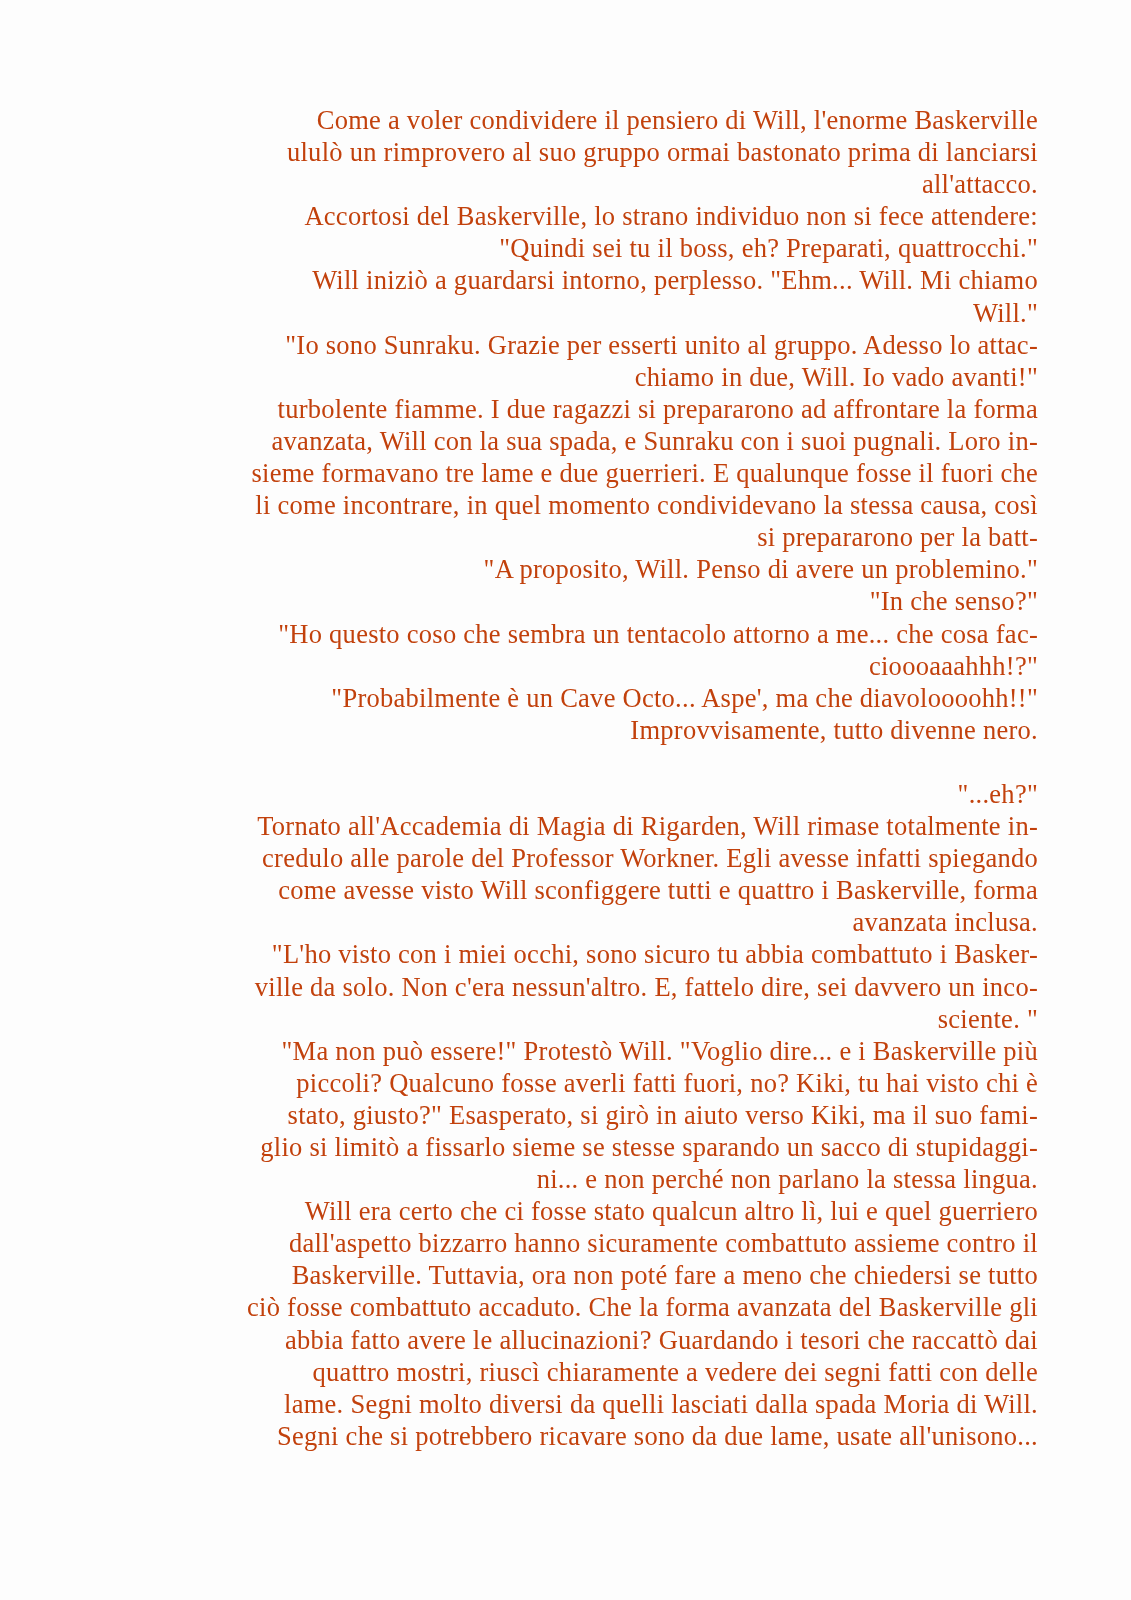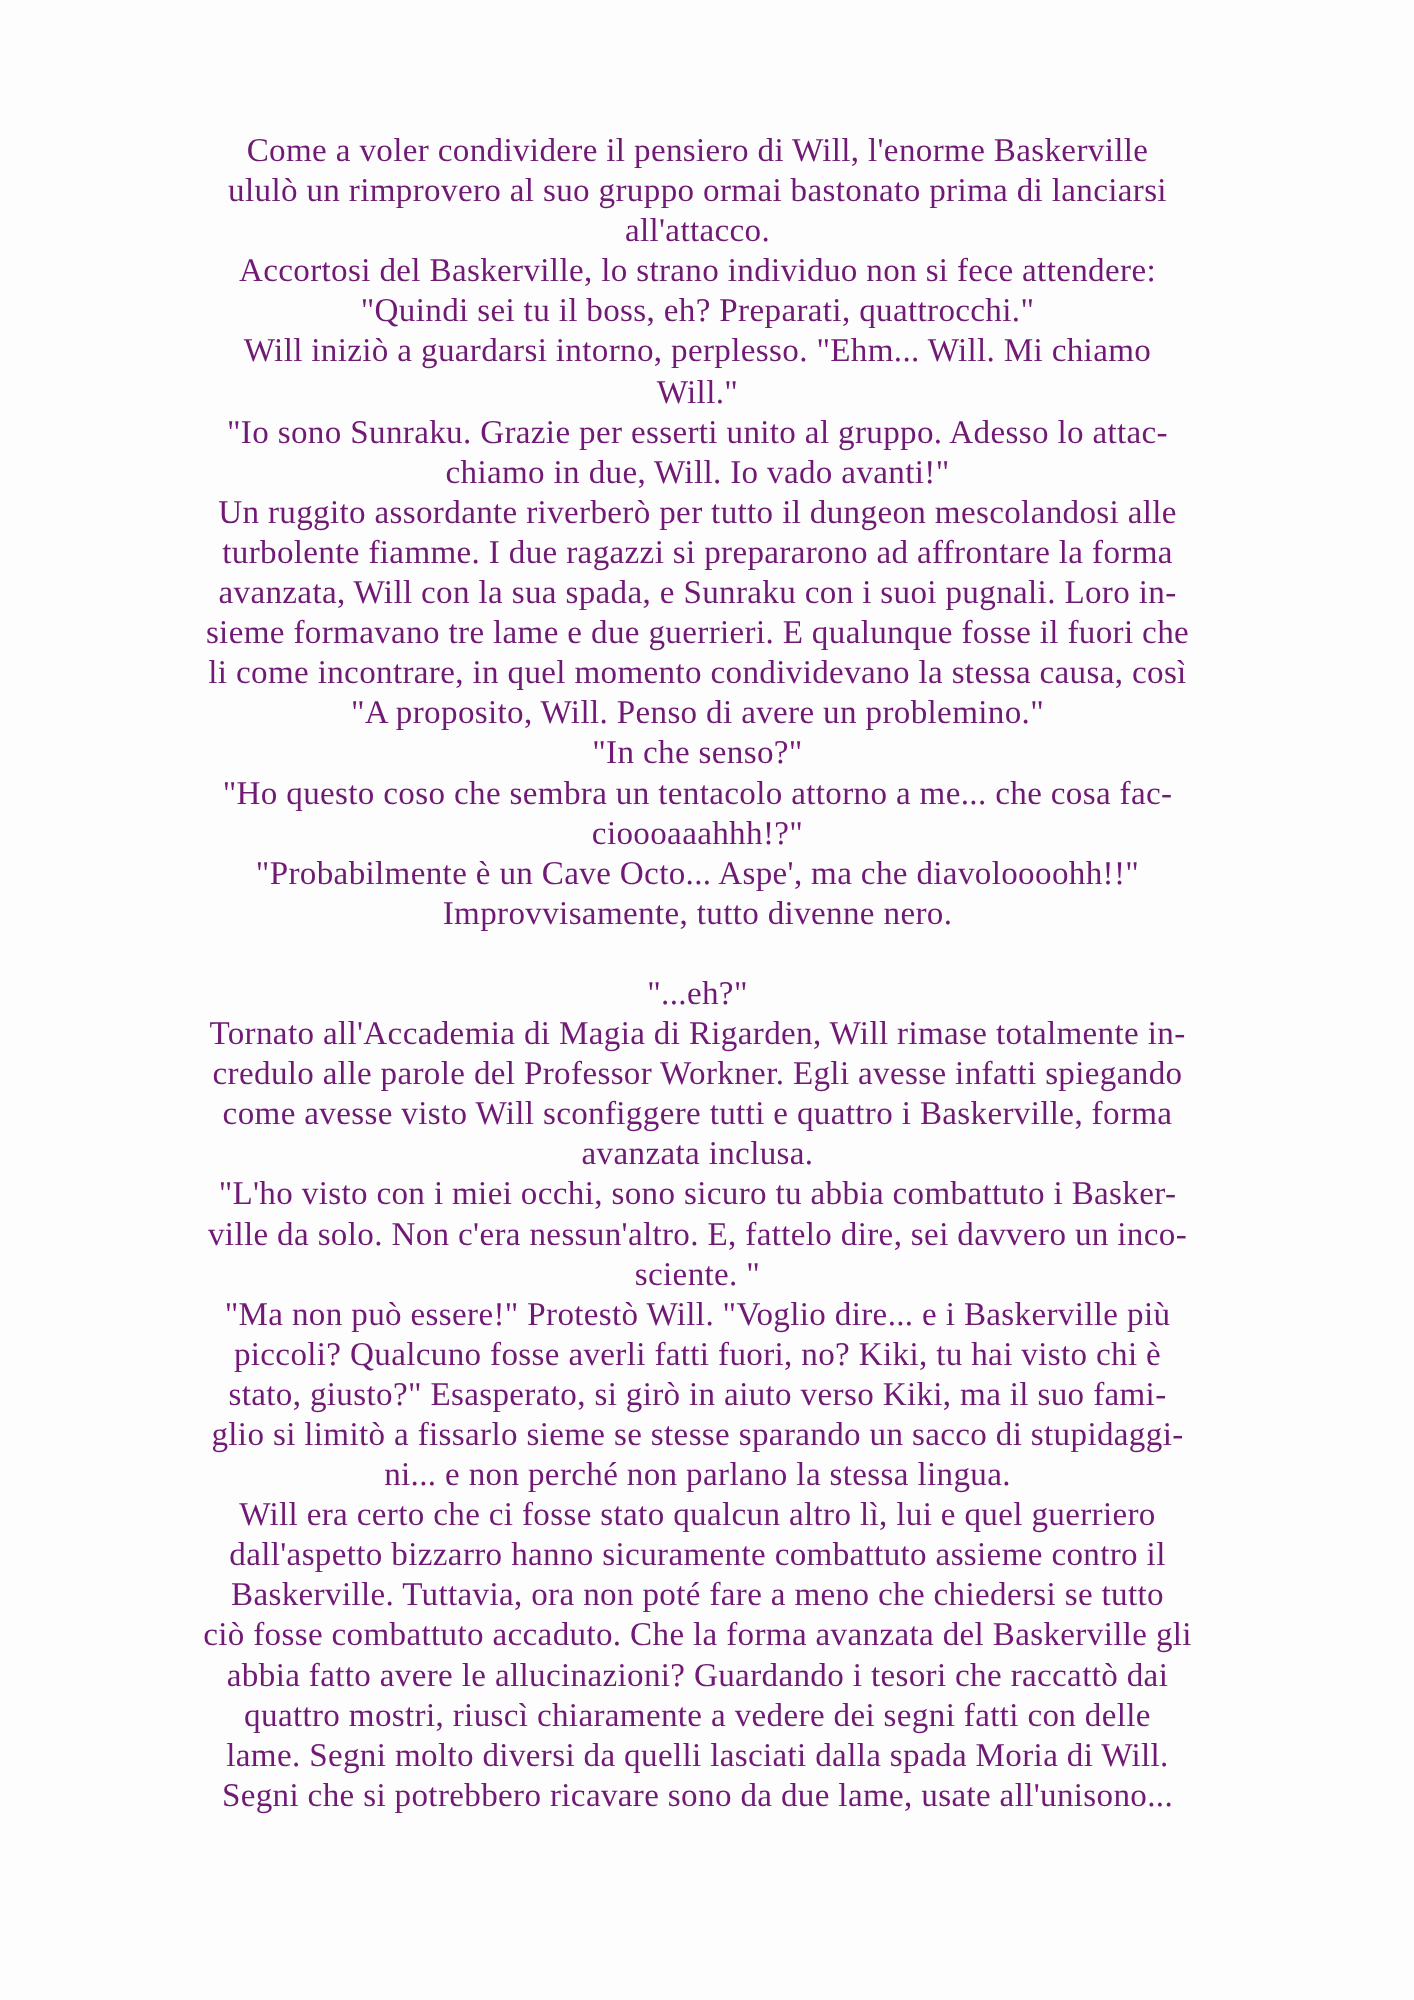--- a/index.html
+++ b/index.html
@@ -30,22 +30,22 @@
     top: 104px;
     width: 960px;
   }
 
   .line {
     display: block;
     font-size: 26.5px;
     line-height: 32.1px;
     letter-spacing: 0.01em;
     white-space: pre;
-    text-align: center;
-    color: #701a75;
+    text-align: right;
+    color: #c2410c;
     font-weight: 400;
     font-family: Liberation Serif, serif;
   }
 
   .line.blank {
     
   }
 </style>
 </head>
 <body>
@@ -54,25 +54,25 @@
   <div id="text-block">
       <div class="line">Come a voler condividere il pensiero di Will, l'enorme Baskerville</div>
       <div class="line">ululò un rimprovero al suo gruppo ormai bastonato prima di lanciarsi</div>
       <div class="line">all'attacco.</div>
       <div class="line">Accortosi del Baskerville, lo strano individuo non si fece attendere:</div>
       <div class="line">"Quindi sei tu il boss, eh? Preparati, quattrocchi."</div>
       <div class="line">Will iniziò a guardarsi intorno, perplesso. "Ehm... Will. Mi chiamo</div>
       <div class="line">Will."</div>
       <div class="line">"Io sono Sunraku. Grazie per esserti unito al gruppo. Adesso lo attac-</div>
       <div class="line">chiamo in due, Will. Io vado avanti!"</div>
-      <div class="line">Un ruggito assordante riverberò per tutto il dungeon mescolandosi alle</div>
       <div class="line">turbolente fiamme. I due ragazzi si prepararono ad affrontare la forma</div>
       <div class="line">avanzata, Will con la sua spada, e Sunraku con i suoi pugnali. Loro in-</div>
       <div class="line">sieme formavano tre lame e due guerrieri. E qualunque fosse il fuori che</div>
       <div class="line">li come incontrare, in quel momento condividevano la stessa causa, così</div>
+      <div class="line">si prepararono per la batt-</div>
       <div class="line">"A proposito, Will. Penso di avere un problemino."</div>
       <div class="line">"In che senso?"</div>
       <div class="line">"Ho questo coso che sembra un tentacolo attorno a me... che cosa fac-</div>
       <div class="line">cioooaaahhh!?"</div>
       <div class="line">"Probabilmente è un Cave Octo... Aspe', ma che diavoloooohh!!"</div>
       <div class="line">Improvvisamente, tutto divenne nero.</div>
       <div class="line blank">&nbsp;</div>
       <div class="line">"...eh?"</div>
       <div class="line">Tornato all'Accademia di Magia di Rigarden, Will rimase totalmente in-</div>
       <div class="line">credulo alle parole del Professor Workner. Egli avesse infatti spiegando</div>

